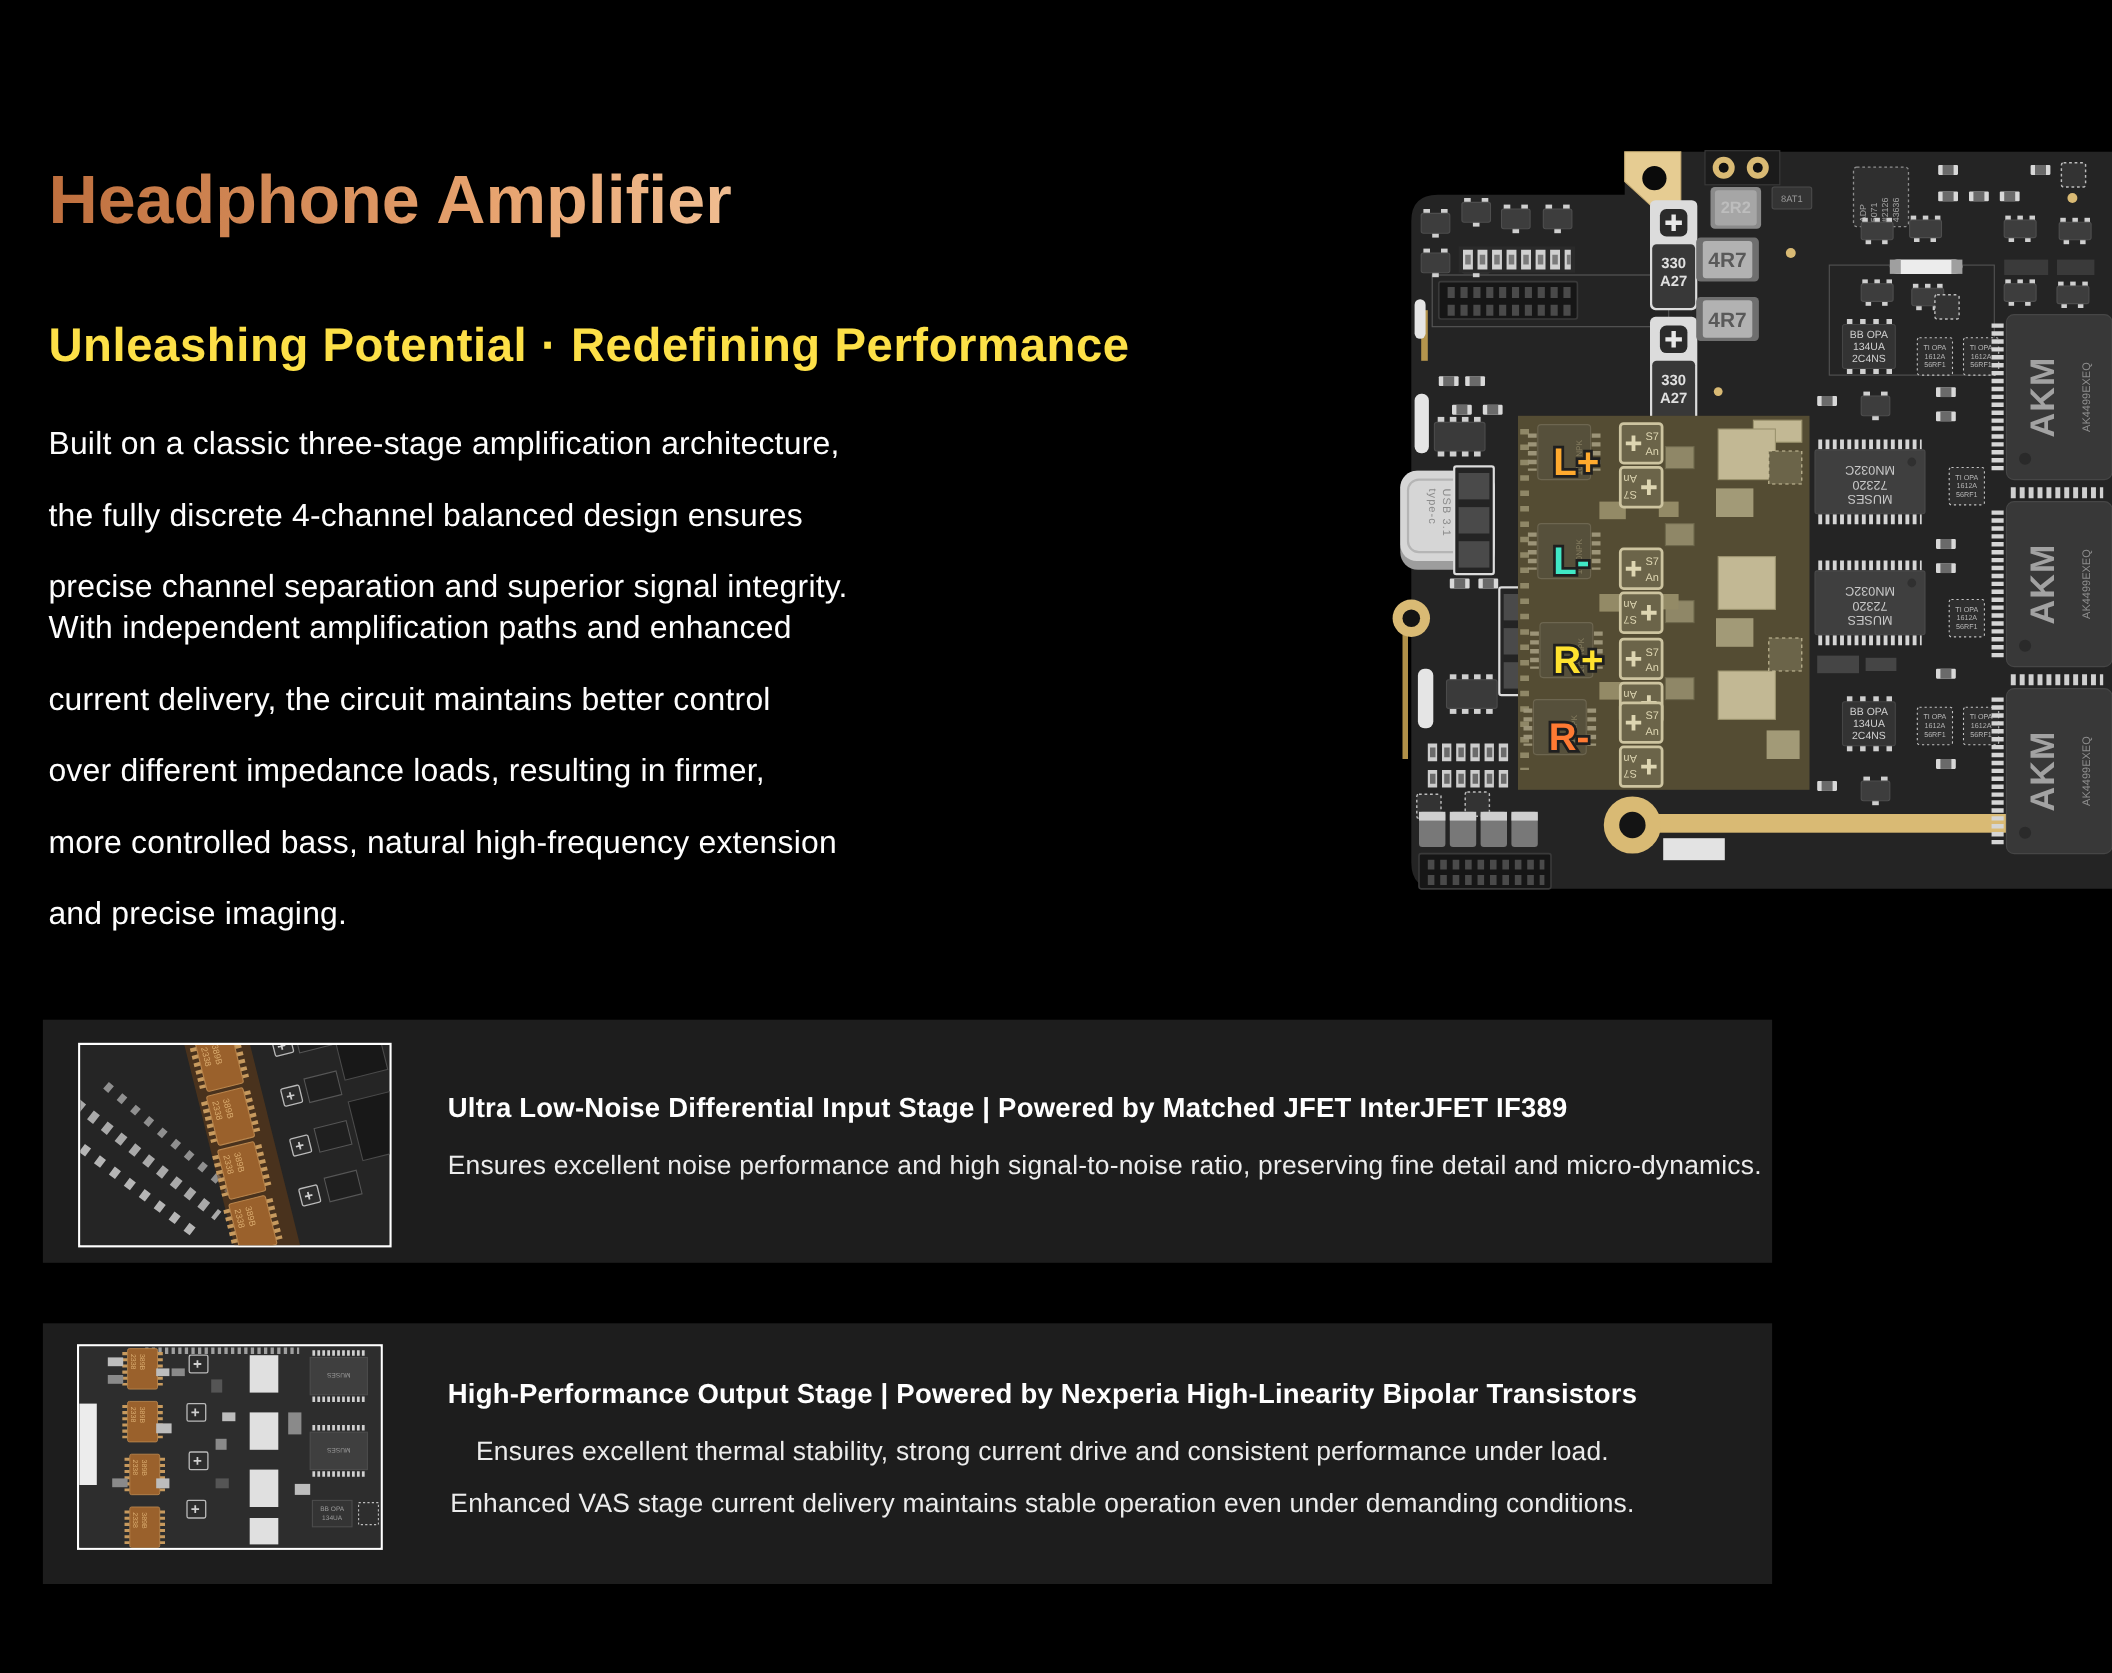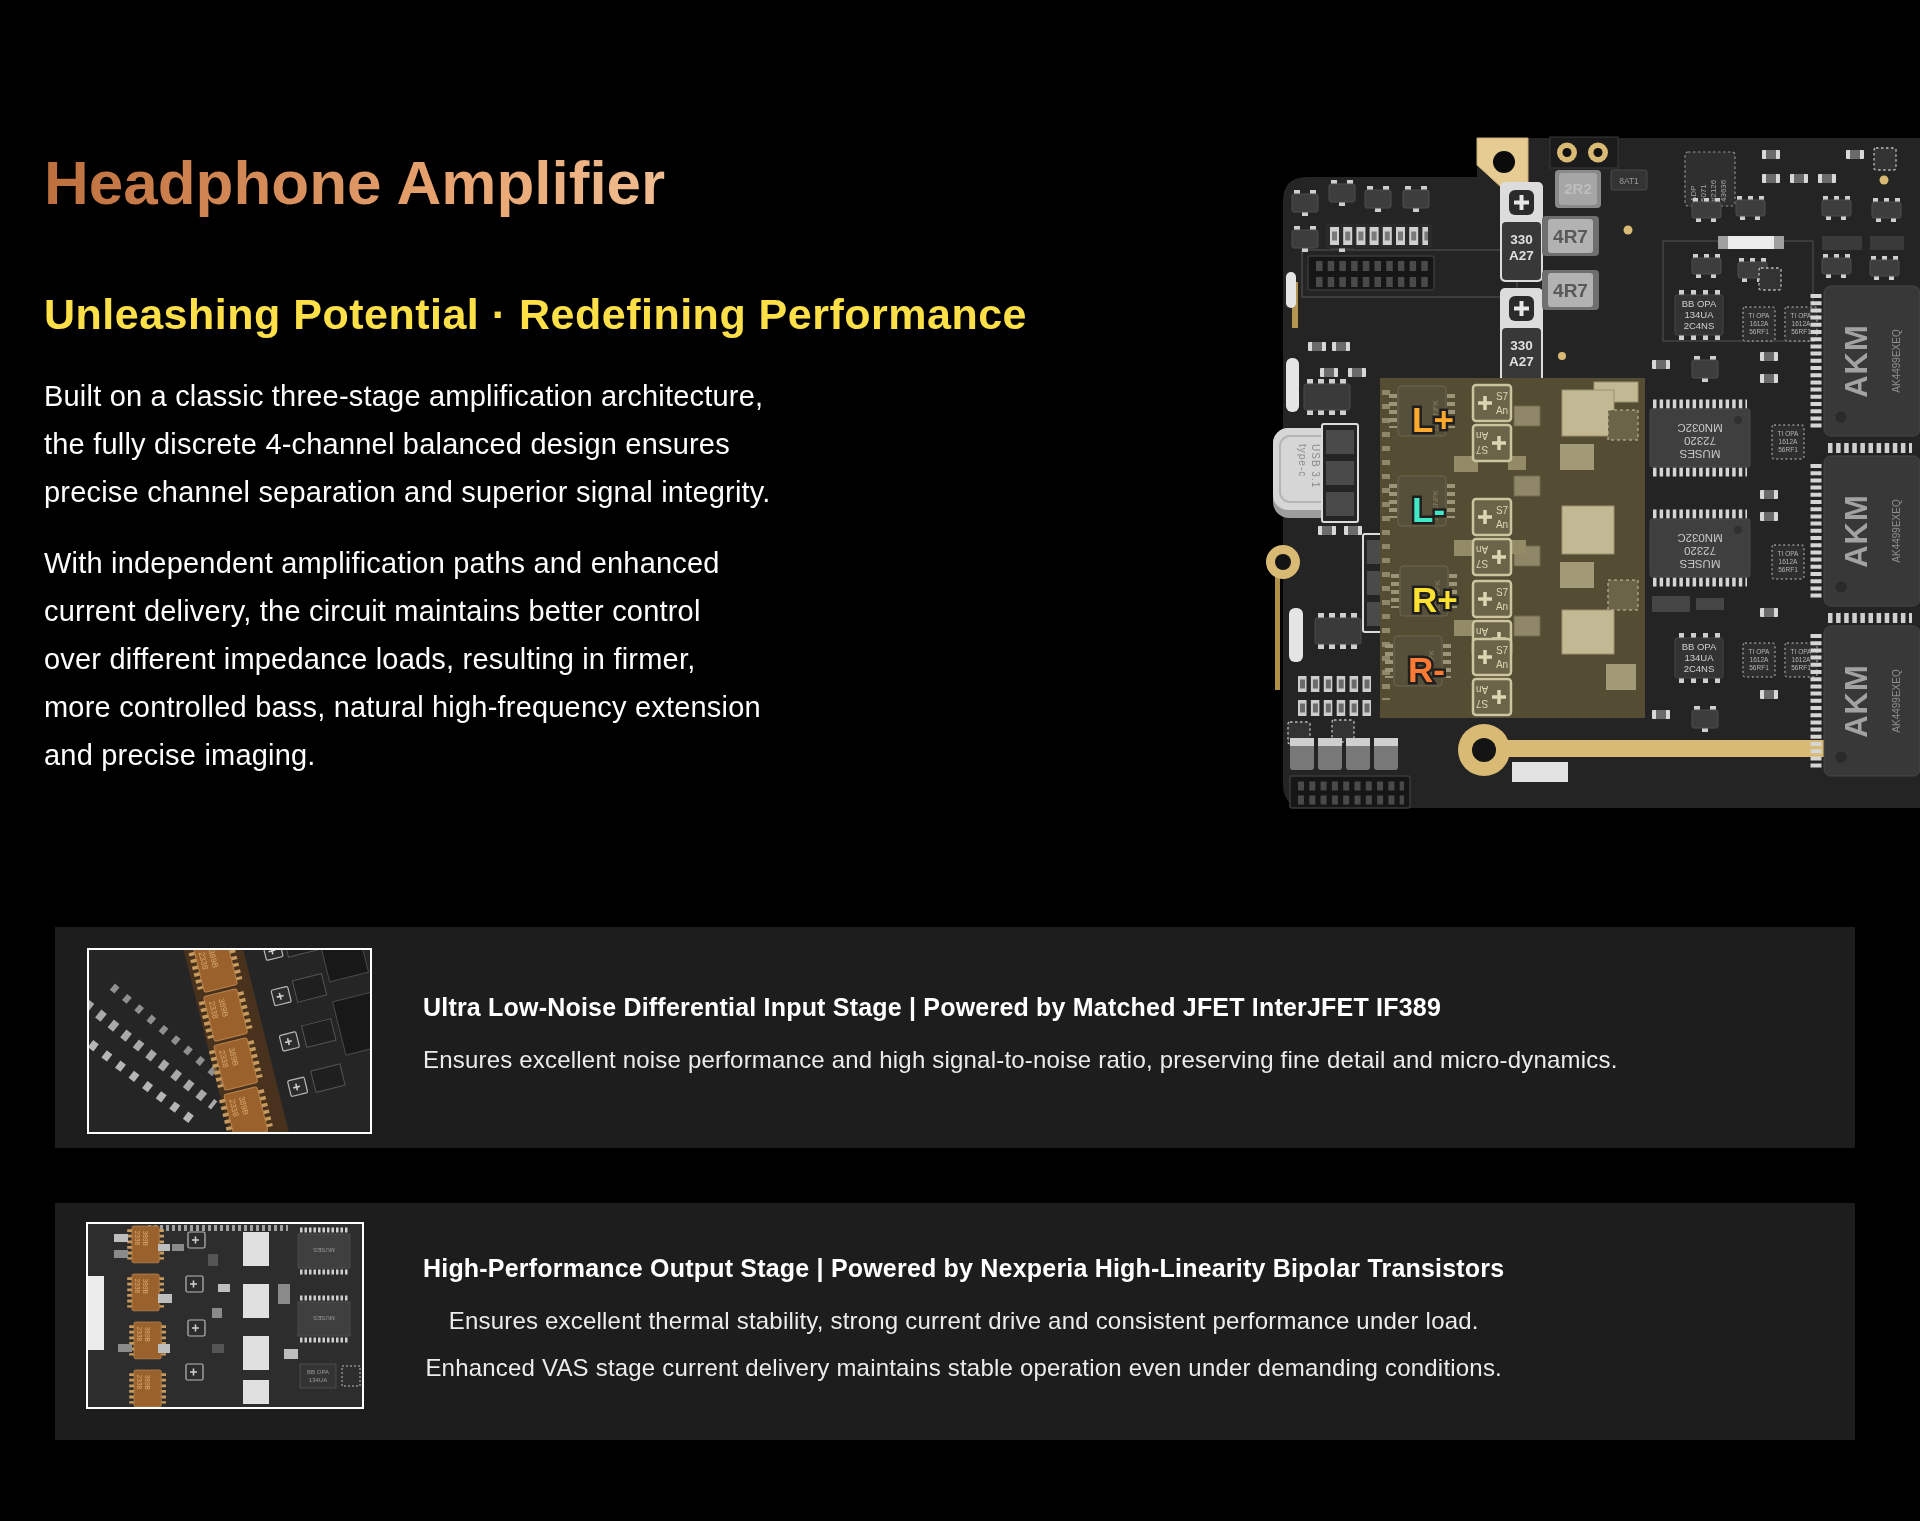--- a/index.html
+++ b/index.html
@@ -3,24 +3,24 @@
 <meta charset="utf-8">
 <style>
   html,body{margin:0;padding:0;background:#000;}
   #page{position:relative;width:1920px;height:1521px;background:#000;overflow:hidden;
         font-family:"Liberation Sans",sans-serif;}
   .abs{position:absolute;}
   #h1{left:44px;top:48px;font-size:62px;line-height:90px;font-weight:bold;white-space:pre-line;
       background:linear-gradient(96deg,#bd6d3c 0%,#e8a470 46%,#fbe0bf 100%);
       -webkit-background-clip:text;background-clip:text;color:transparent;width:900px;}
   #subtitle{left:44px;top:258px;font-size:43px;font-weight:bold;color:#fde047;letter-spacing:.5px;margin-top:32px;}
-  .para{left:44px;font-size:29px;line-height:48px;color:#fdfdfd;white-space:pre-line;letter-spacing:.2px;}
+  .para{left:44px;font-size:29px;line-height:65px;color:#fdfdfd;white-space:pre-line;letter-spacing:.2px;}
   #para1{top:372px;}
   #para2{top:539px;}
-  .card{left:55px;width:1800px;background:#1d1d1d;}
+  .card{left:39px;width:1572px;background:#1d1d1d;}
   #card1{top:927px;height:221px;}
   #card2{top:1175px;height:237px;margin-top:28px;}
   .thumb{position:absolute;border:2px solid #fff;background:#262626;}
   .card-text{position:absolute;left:368px;top:50%;transform:translateY(-50%);}
   .card-title{font-size:25px;font-weight:bold;color:#fff;letter-spacing:.2px;}
   .card-body{font-size:24px;line-height:47px;color:#ececec;margin-top:14px;letter-spacing:.2px;text-align:center;}
   #pcb{left:1262px;top:110px;width:658px;height:712px;}
   svg text{font-family:"Liberation Sans",sans-serif;}
 </style>
 </head>

